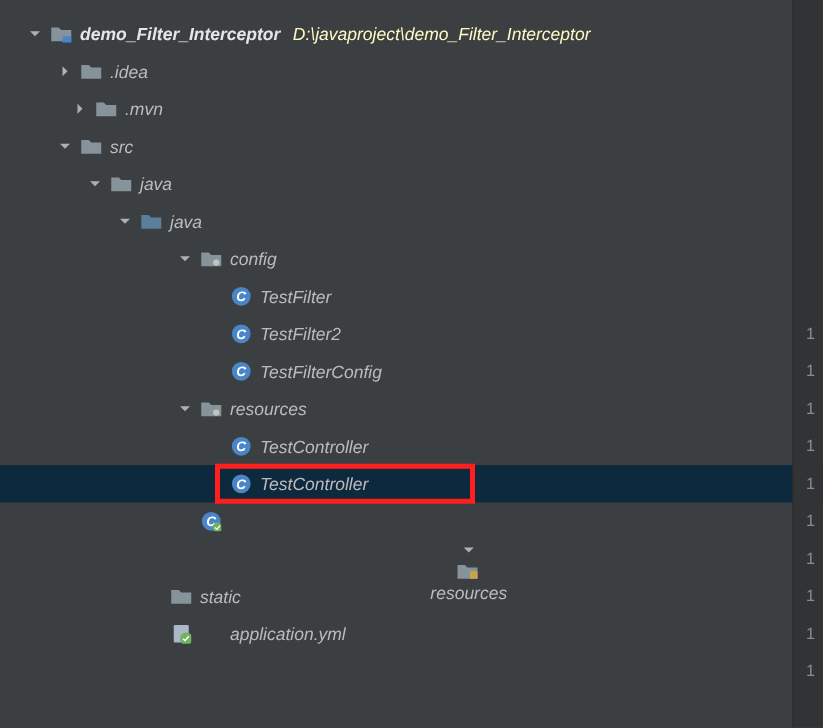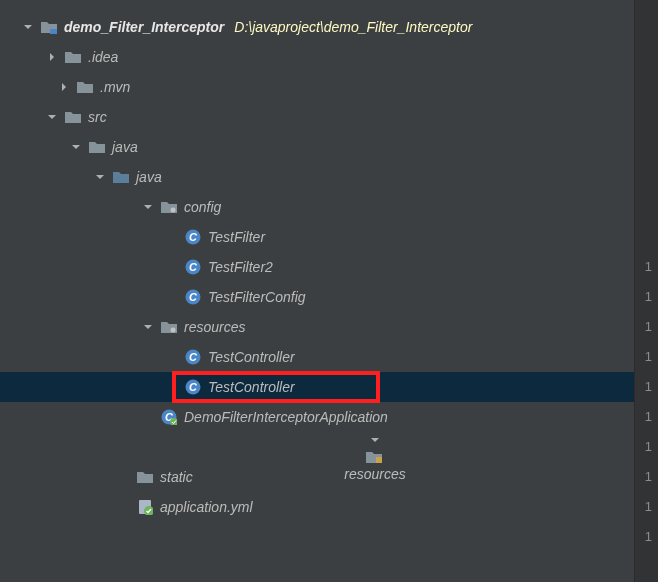--- a/index.html
+++ b/index.html
@@ -243,21 +243,20 @@
 
   <div class="row" style="padding-left:156px;">
     <span class="icon">
       <svg width="16" height="16" viewBox="0 0 16 16">
           <circle cx="8" cy="8" r="7.5" fill="#4a86c7"></circle>
           <text x="8" y="12" text-anchor="middle" font-size="11" fill="#fff" font-family="Arial" font-weight="bold">C</text>
           <circle cx="13" cy="13" r="4" fill="#6fb35f"></circle>
           <path d="M11 13 l1.5 1.5 l2.5 -3" stroke="#fff" stroke-width="1" fill="none"></path>
         </svg>
     </span>
-    <span class="label">DemoFilterInterceptorApplication</span>
   </div>
 
   <div class="row" style="padding-left:92px;flex-direction:column;">
     <span class="arrow">
       <svg width="10" height="10" viewBox="0 0 10 10">
           <path d="M1 3 L5 7 L9 3 Z"></path>
         </svg>
     </span>
     <span class="icon">
       <svg width="18" height="14" viewBox="0 0 18 14">
@@ -271,21 +270,21 @@
   <div class="row" style="padding-left:132px;">
     <span class="icon">
       <svg width="18" height="14" viewBox="0 0 18 14">
           <path fill="#87939a" d="M1 2h6l2 2h8v9H1z"></path>
         </svg>
     </span>
     <span class="label">static</span>
   </div>
 
 
-  <div class="row" style="padding-left:132px;">
+  <div class="row" style="padding-left:132px;gap:24px;">
     <span class="icon">
       <svg width="16" height="16" viewBox="0 0 16 16">
           <rect x="2" y="1" width="12" height="14" rx="1" fill="#a9b7c6"></rect>
           <circle cx="12" cy="12" r="5" fill="#6fb35f"></circle>
           <path d="M9.5 12 l1.5 1.5 l3 -3.5" stroke="#fff" stroke-width="1.2" fill="none"></path>
         </svg>
     </span>
     <span class="label">application.yml</span>
   </div>
 

